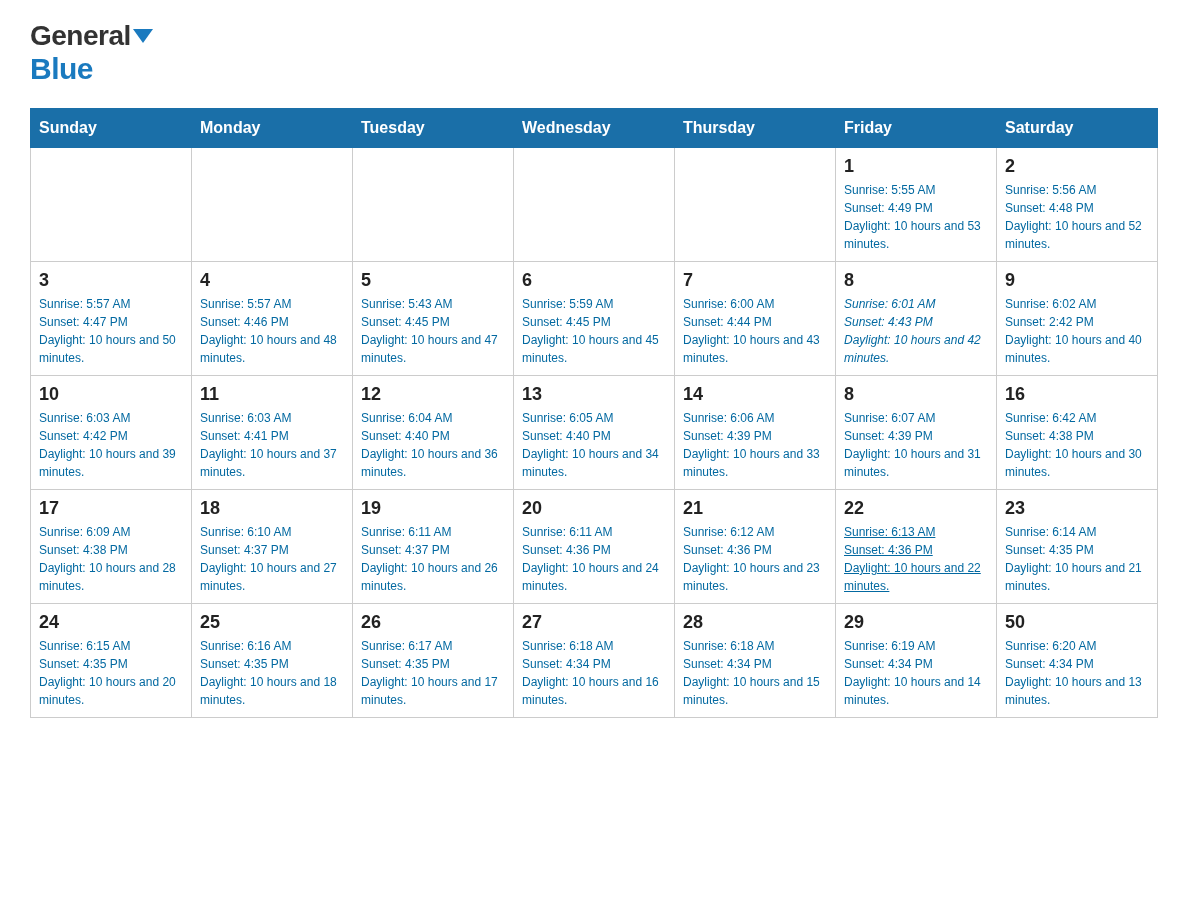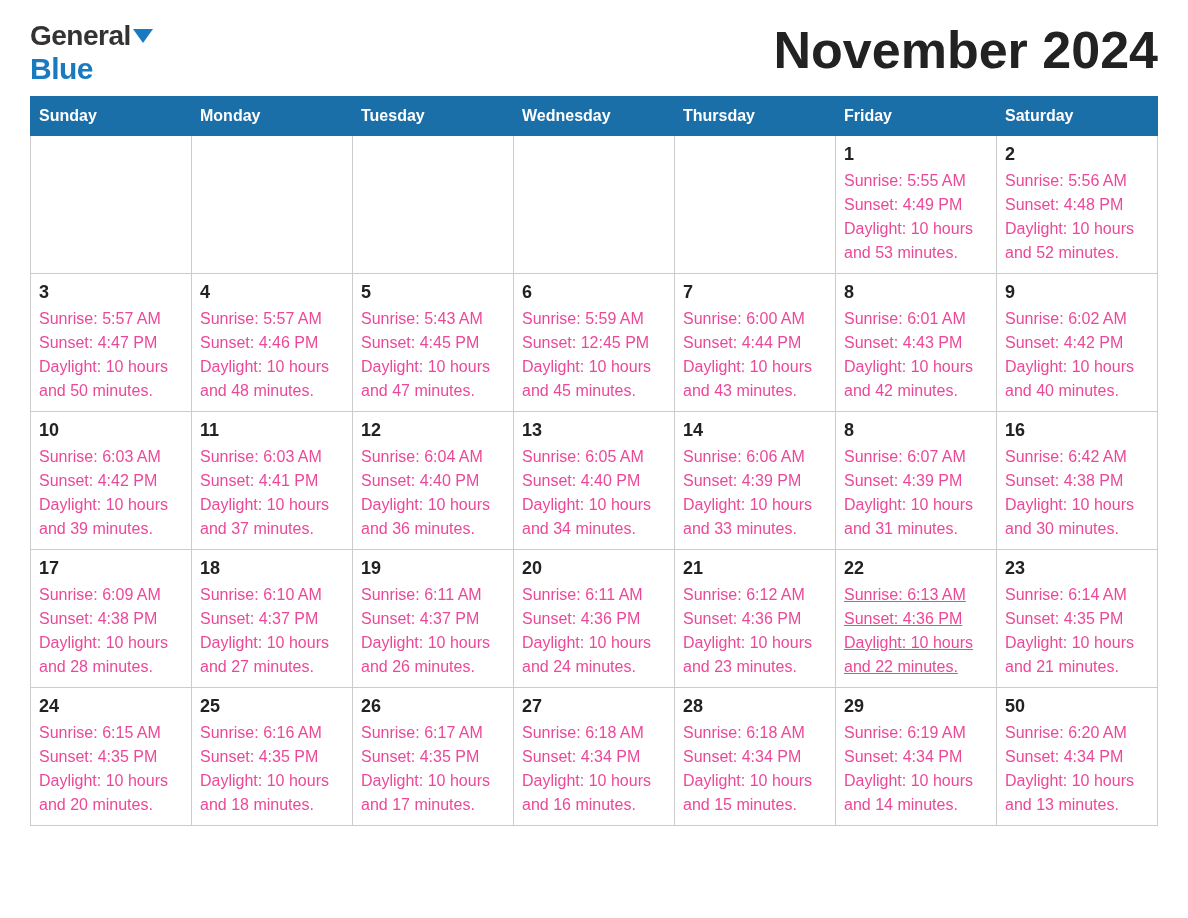--- a/index.html
+++ b/index.html
@@ -56,21 +56,21 @@
       color: #222;
     }
     .location-title {
       font-size: 22px;
       color: #555;
       margin-top: 4px;
     }
     .calendar-table {
       width: 100%;
       border-collapse: collapse;
-      margin-top: 10px;
+      margin-top: 22px;
     }
     .calendar-table thead tr th {
       background-color: #1a6fa8;
       color: #fff;
       font-size: 16px;
       font-weight: bold;
       padding: 10px 8px;
       text-align: left;
       border: 1px solid #1a6fa8;
     }
@@ -84,22 +84,22 @@
       color: #333;
     }
     .day-number {
       font-size: 18px;
       font-weight: bold;
       color: #222;
       display: block;
       margin-bottom: 4px;
     }
     .day-info {
-      font-size: 16px;
-      color: #ec4899;
+      font-size: 12px;
+      color: #0369a1;
       line-height: 1.5;
     }
     .empty-cell {
       background: #fff;
     }
     .row-separator td {
       border-top: 2px solid #555;
     }
   </style>
 </head>
@@ -109,21 +109,20 @@
   <div class="logo">
     <div class="logo-first-line">
       <span class="logo-text-general">General</span>
       <span class="logo-triangle"></span>
     </div>
     <div>
       <span class="logo-text-blue">Blue</span>
     </div>
   </div>
   <div class="title-area">
-    <div class="month-title">November 2024</div>
   </div>
 </div>
 
 <table class="calendar-table">
   <thead>
     <tr>
     <th>Sunday</th>
         <th>Monday</th>
         <th>Tuesday</th>
         <th>Wednesday</th>
@@ -167,39 +166,39 @@
         </td>
         <td>
           <span class="day-number">5</span>
           <div class="day-info" style="white-space: pre-line;">Sunrise: 5:43 AM
 Sunset: 4:45 PM
 Daylight: 10 hours and 47 minutes.</div>
         </td>
         <td>
           <span class="day-number">6</span>
           <div class="day-info" style="white-space: pre-line;">Sunrise: 5:59 AM
-Sunset: 12:45 PM
+Sunset: 4:45 PM
 Daylight: 10 hours and 45 minutes.</div>
         </td>
         <td>
           <span class="day-number">7</span>
           <div class="day-info" style="white-space: pre-line;">Sunrise: 6:00 AM
 Sunset: 4:44 PM
 Daylight: 10 hours and 43 minutes.</div>
         </td>
         <td>
           <span class="day-number">8</span>
-          <div class="day-info" style="white-space: pre-line;">Sunrise: 6:01 AM
+          <div class="day-info" style="white-space: pre-line; font-style: italic;">Sunrise: 6:01 AM
 Sunset: 4:43 PM
 Daylight: 10 hours and 42 minutes.</div>
         </td>
         <td>
           <span class="day-number">9</span>
           <div class="day-info" style="white-space: pre-line;">Sunrise: 6:02 AM
-Sunset: 4:42 PM
+Sunset: 2:42 PM
 Daylight: 10 hours and 40 minutes.</div>
         </td>
       </tr>
       <tr class="row-separator">
         <td>
           <span class="day-number">10</span>
           <div class="day-info" style="white-space: pre-line;">Sunrise: 6:03 AM
 Sunset: 4:42 PM
 Daylight: 10 hours and 39 minutes.</div>
         </td>

